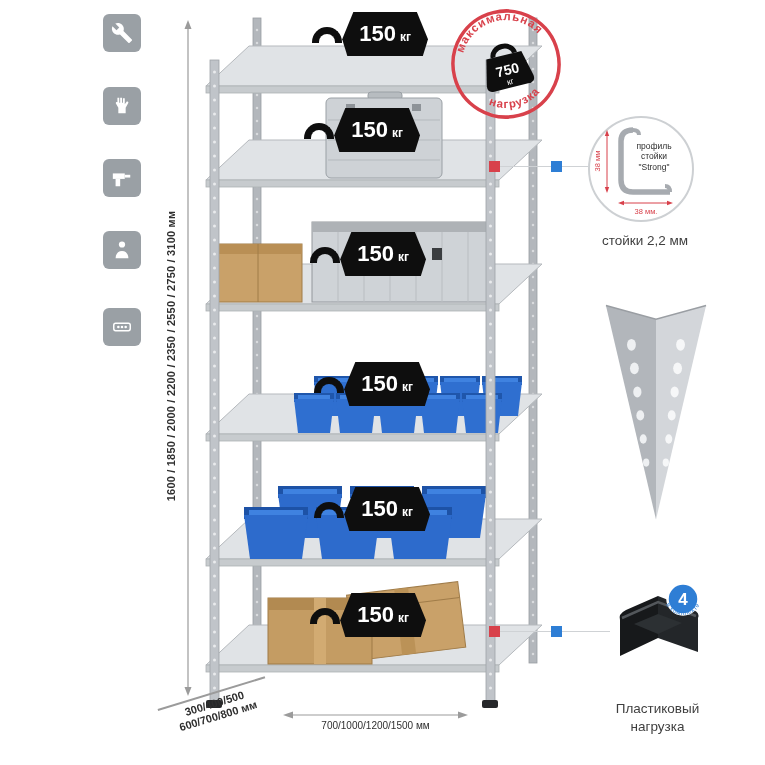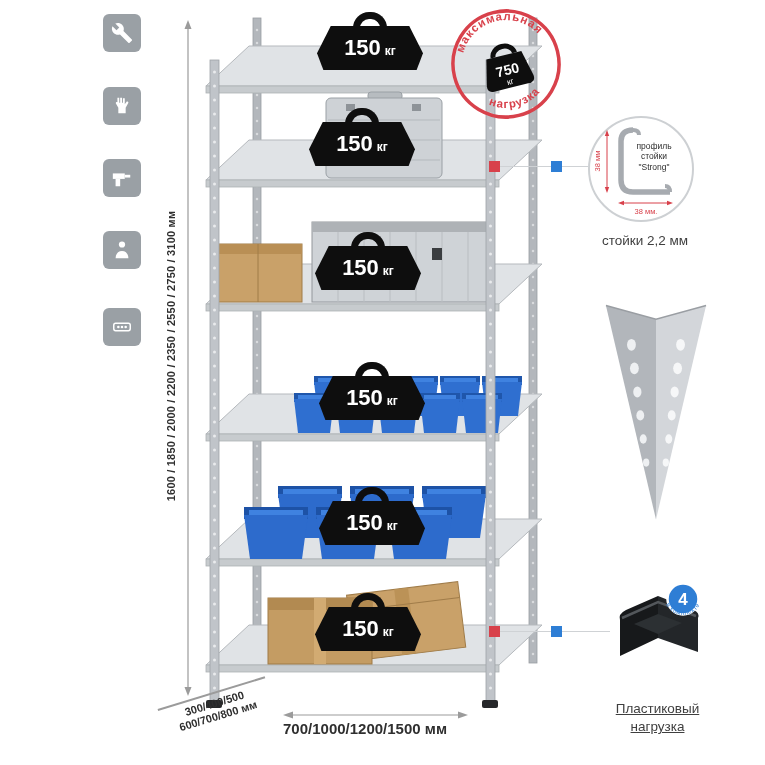--- a/index.html
+++ b/index.html
@@ -12,21 +12,21 @@
 
   
   .vdim{position:absolute;left:182px;top:20px;}
   .height-label{position:absolute;left:171px;top:356px;transform:translate(-50%,-50%) rotate(-90deg);
         white-space:nowrap;font-size:11px;font-weight:700;color:#2f2f2f;letter-spacing:.2px;}
 
   
   .rack{position:absolute;left:198px;top:8px;z-index:1;}
 
   
-  .weight{position:absolute;width:116px;z-index:6;display:flex;flex-direction:column;align-items:center;}
+  .weight{position:absolute;width:116px;z-index:6;display:flex;flex-direction:row;align-items:center;}
   .w-handle{width:34px;height:16px;border:7px solid #0e0e0e;border-bottom:none;
         border-radius:17px 17px 0 0;box-sizing:border-box;margin-bottom:-2px;}
   .w-body{width:106px;height:44px;background:#0e0e0e;color:#fff;
         clip-path:polygon(13% 0,87% 0,100% 62%,94% 100%,6% 100%,0 62%);
         display:flex;align-items:baseline;justify-content:center;padding-top:11px;box-sizing:border-box;}
   .w-val{font-size:22px;font-weight:700;line-height:1;}
   .w-unit{font-size:12px;font-weight:700;margin-left:4px;}
 
   
   .stamp{position:absolute;left:448px;top:6px;width:116px;height:116px;transform:rotate(-14deg);z-index:7;}
@@ -35,29 +35,29 @@
   .conn{position:absolute;height:1px;background:#cfd2d5;z-index:2;}
   .sq{position:absolute;width:11px;height:11px;z-index:4;}
   .sq.red{background:#d8414b;}
   .sq.blue{background:#2e7ed5;}
 
   
   .detail-circle{position:absolute;left:588px;top:116px;width:106px;height:106px;border:2px solid #cdd0d3;
         border-radius:50%;background:#fff;box-sizing:border-box;z-index:3;}
   .caption{position:absolute;text-align:center;font-size:13.5px;line-height:1.35;color:#3f3f3f;z-index:3;}
   .cap-profile{left:565px;top:232px;width:160px;}
-  .cap-foot{left:575px;top:700px;width:165px;text-decoration:underline;}
+  .cap-foot{left:575px;top:700px;width:165px;}
   .post-detail{position:absolute;left:602px;top:303px;z-index:3;}
   .foot-detail{position:absolute;left:606px;top:584px;z-index:3;}
   .badge{position:absolute;left:660px;top:576px;z-index:5;}
 
   
   .wdim{position:absolute;left:283px;top:708px;z-index:2;}
-  .width-label{position:absolute;left:283px;top:720px;width:185px;text-align:left;
-        font-size:15px;font-weight:700;color:#2f2f2f;}
+  .width-label{position:absolute;left:283px;top:720px;width:185px;text-align:center;
+        font-size:10px;font-weight:400;color:#2f2f2f;}
   .depth-dim{position:absolute;left:148px;top:712px;width:132px;transform:rotate(-17deg);
         transform-origin:left top;text-align:center;z-index:2;}
   .depth-line{width:112px;height:1.5px;background:#9b9b9b;margin:0 auto 3px;}
   .depth-text{font-size:11px;font-weight:700;color:#2f2f2f;line-height:1.25;}
 </style>
 </head>
 <body>
 
 <div class="page">
 

